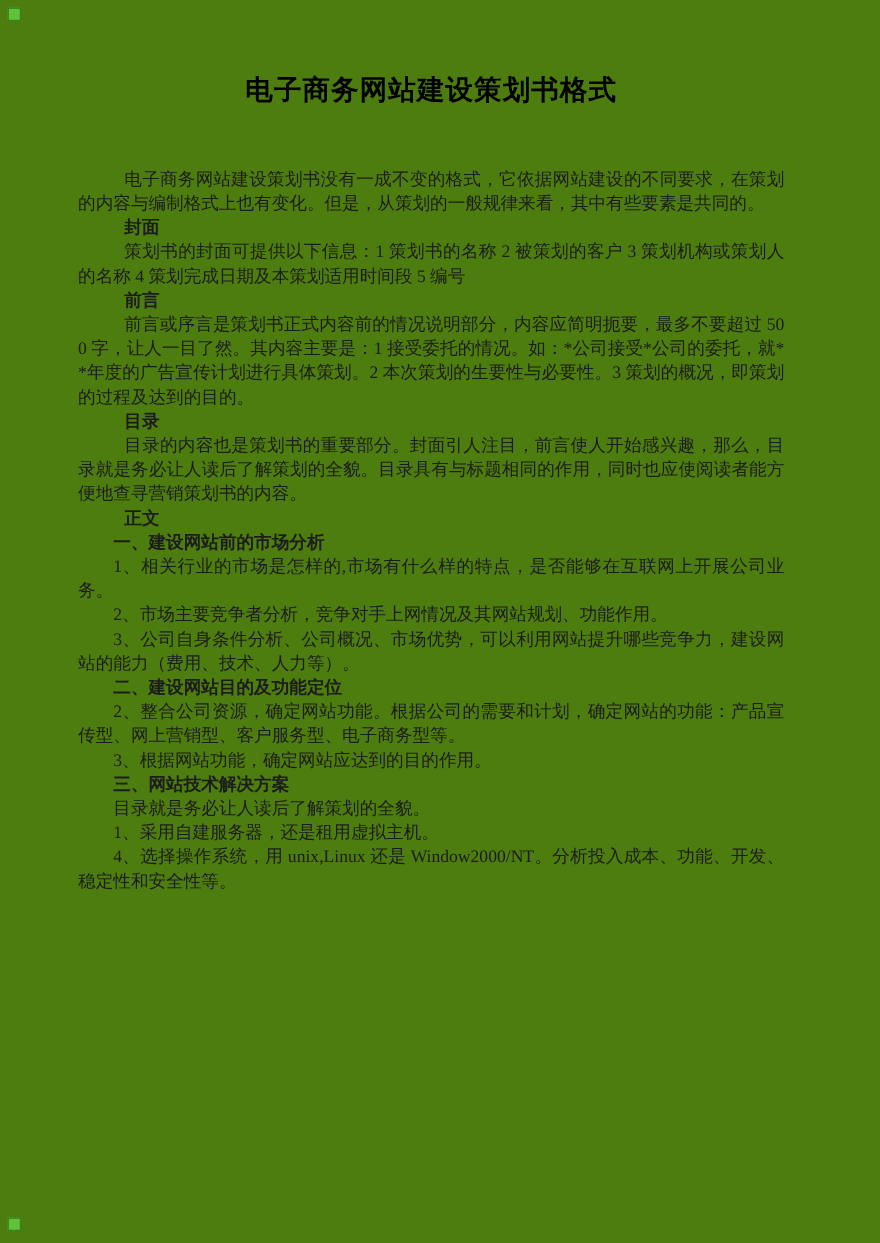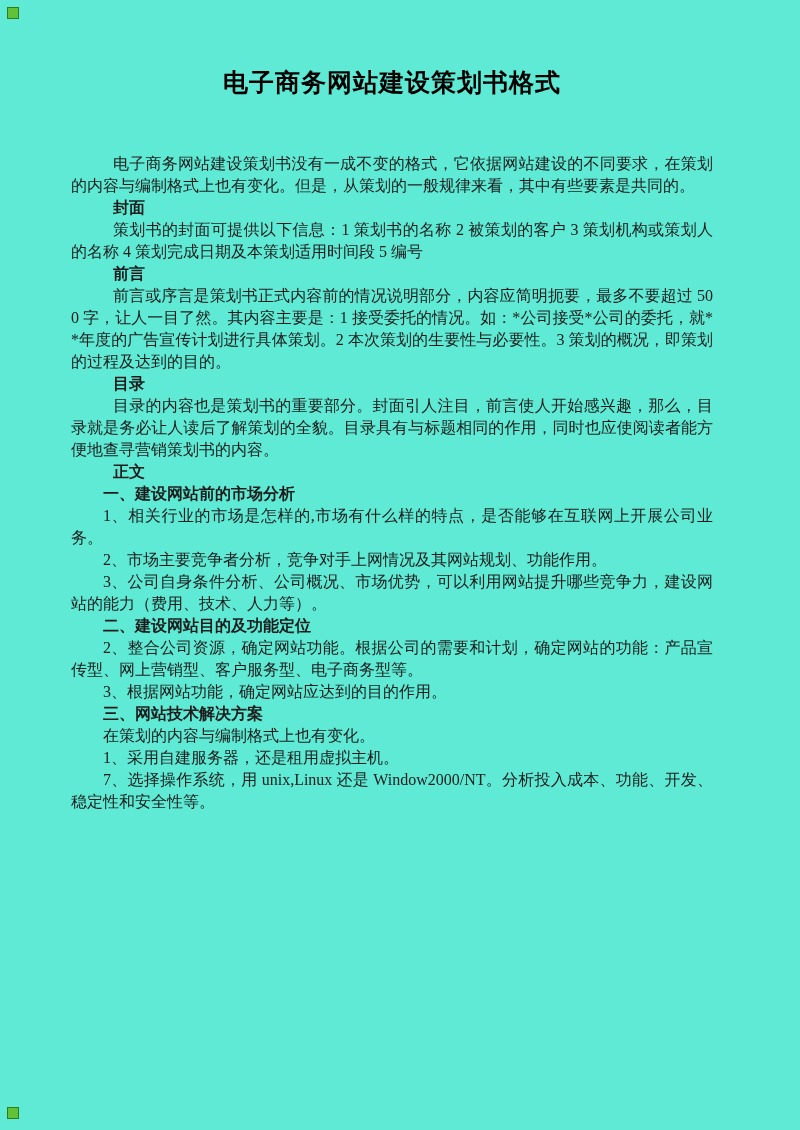--- a/index.html
+++ b/index.html
@@ -8,21 +8,21 @@
     background: #ffffff;
     overflow: hidden;
     font-family: "Liberation Serif", "DejaVu Serif", serif;
     color: #1c1c1c;
   }
   .page {
     position: relative;
     width: 800px; height: 1130px;
     box-sizing: border-box;
     padding: 64px 87px 0 71px; 
-    background: #5eead4;
+    background: #4d7c0f;
   }
   .corner-marker {
     position: absolute;
     width: 12px; height: 12px;
     left: 7px;
     border: 1px solid #2e7d1b;
     background: #61c23a;
     box-sizing: border-box;
   }
   .corner-marker.top { top: 7px; }
@@ -70,19 +70,19 @@
       <p class="para style-body-indent">目录的内容也是策划书的重要部分。封面引人注目，前言使人开始感兴趣，那么，目录就是务必让人读后了解策划的全貌。目录具有与标题相同的作用，同时也应使阅读者能方便地查寻营销策划书的内容。</p>
       <p class="para style-heading">正文</p>
       <p class="para style-heading-num">一、建设网站前的市场分析</p>
       <p class="para style-body-num">1、相关行业的市场是怎样的,市场有什么样的特点，是否能够在互联网上开展公司业务。</p>
       <p class="para style-body-num">2、市场主要竞争者分析，竞争对手上网情况及其网站规划、功能作用。</p>
       <p class="para style-body-num">3、公司自身条件分析、公司概况、市场优势，可以利用网站提升哪些竞争力，建设网站的能力（费用、技术、人力等）。</p>
       <p class="para style-heading-num">二、建设网站目的及功能定位</p>
       <p class="para style-body-num">2、整合公司资源，确定网站功能。根据公司的需要和计划，确定网站的功能：产品宣传型、网上营销型、客户服务型、电子商务型等。</p>
       <p class="para style-body-num">3、根据网站功能，确定网站应达到的目的作用。</p>
       <p class="para style-heading-num">三、网站技术解决方案</p>
-      <p class="para style-body-num">在策划的内容与编制格式上也有变化。</p>
+      <p class="para style-body-num">目录就是务必让人读后了解策划的全貌。</p>
       <p class="para style-body-num">1、采用自建服务器，还是租用虚拟主机。</p>
-      <p class="para style-body-num">7、选择操作系统，用 unix,Linux 还是 Window2000/NT。分析投入成本、功能、开发、稳定性和安全性等。</p>
+      <p class="para style-body-num">4、选择操作系统，用 unix,Linux 还是 Window2000/NT。分析投入成本、功能、开发、稳定性和安全性等。</p>
     </main>
 
   <div class="corner-marker bottom" style="background: rgb(97, 194, 58); border-color: rgb(46, 125, 27);"></div>
 </div>
 
 </body></html>

